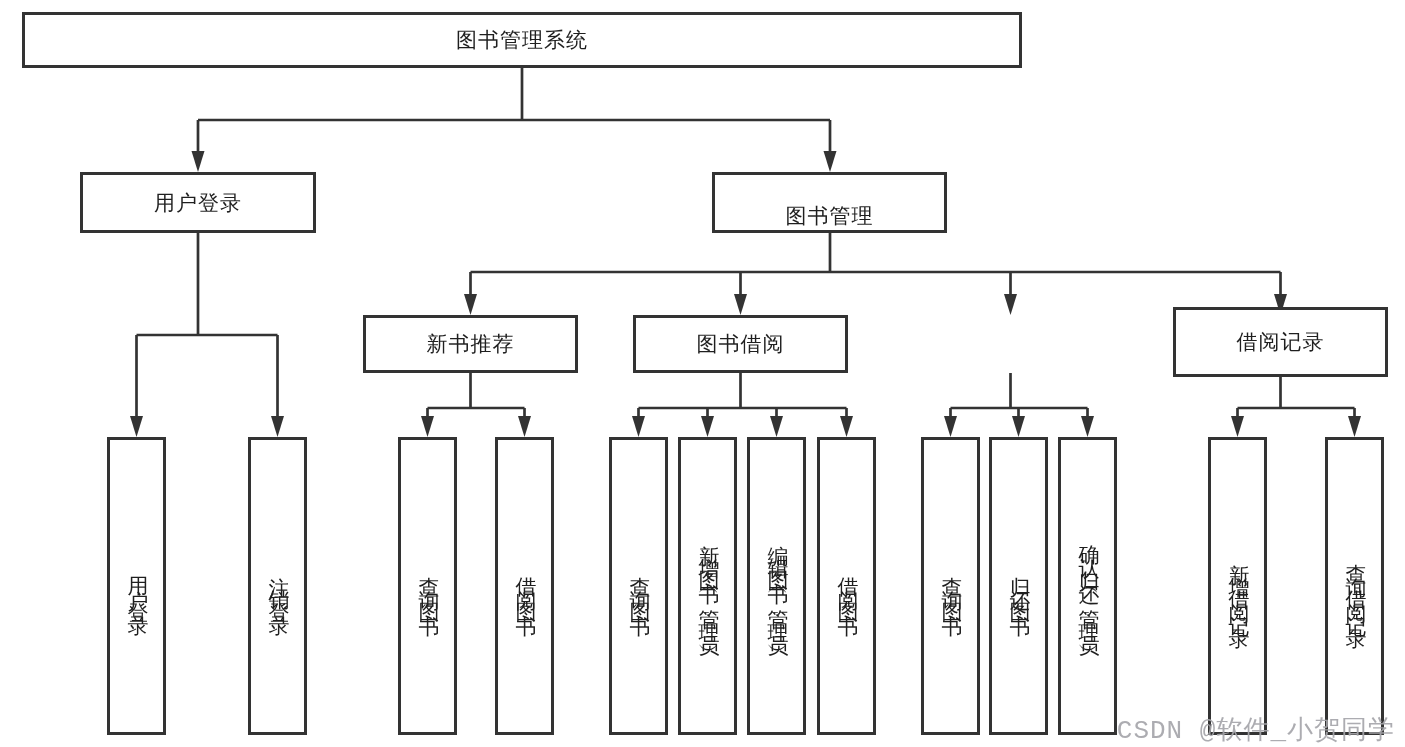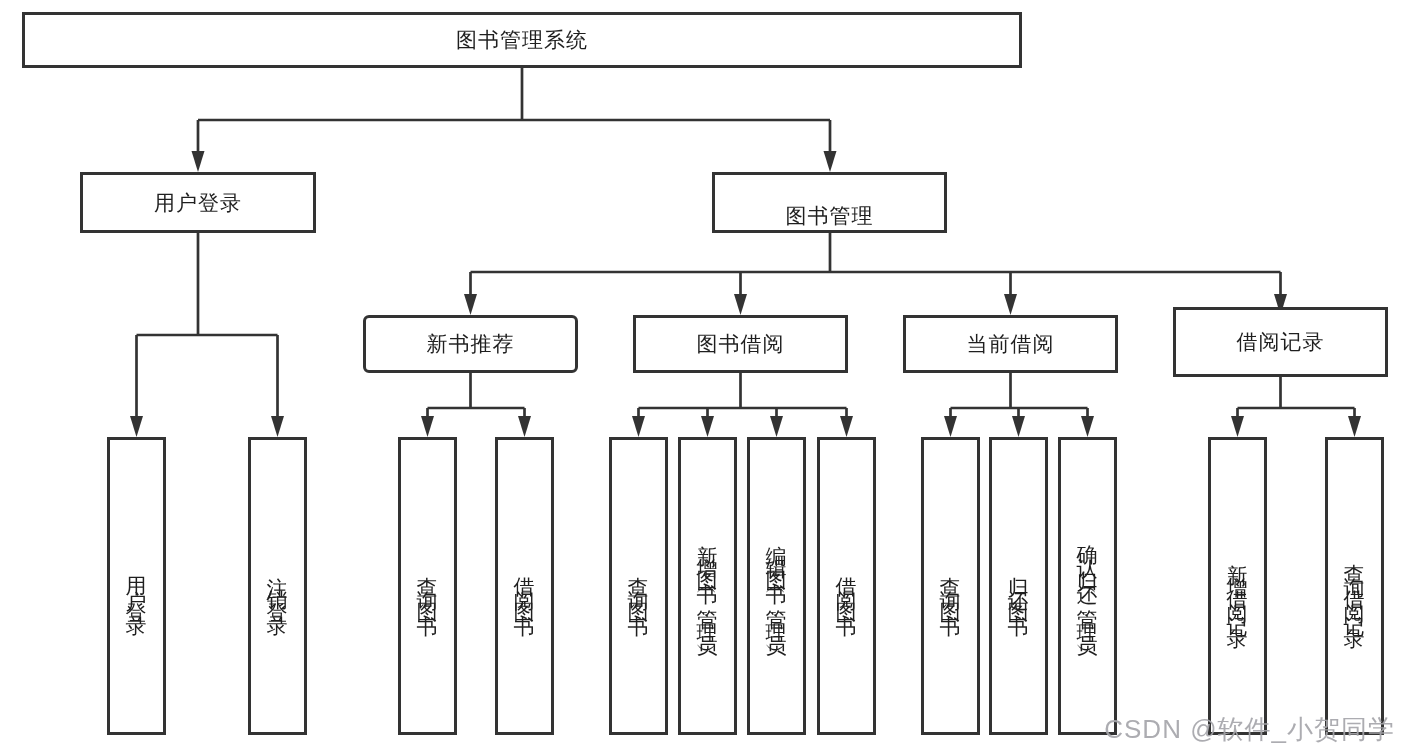--- a/index.html
+++ b/index.html
@@ -7,20 +7,21 @@
     padding: 0;
     background: #ffffff;
     font-family: "Liberation Sans", sans-serif;
   }
   .stage {
     position: relative;
     width: 1405px;
     height: 747px;
     background: #ffffff;
     overflow: hidden;
+    font-family: Liberation Mono, monospace;
   }
   .connectors {
     position: absolute;
     left: 0;
     top: 0;
     z-index: 1;
   }
   .box {
     position: absolute;
     box-sizing: border-box;
@@ -120,28 +121,25 @@
     <span class="hlabel">图书管理系统</span>
   </div>
 
   <div class="box" style="left:80px; top:172px; width:236px; height:61px;">
     <span class="hlabel">用户登录</span>
   </div>
   <div class="box" style="left:712px; top:172px; width:235px; height:61px;align-items:flex-end;">
     <span class="hlabel">图书管理</span>
   </div>
 
-  <div class="box" style="left:363px; top:315px; width:215px; height:58px;border-radius:6px;">
+  <div class="box" style="left:363px; top:315px; width:215px; height:58px;">
     <span class="hlabel">新书推荐</span>
   </div>
   <div class="box" style="left:633px; top:315px; width:215px; height:58px;">
     <span class="hlabel">图书借阅</span>
-  </div>
-  <div class="box" style="left:903px; top:315px; width:215px; height:58px;">
-    <span class="hlabel">当前借阅</span>
   </div>
   <div class="box" style="left:1173px; top:307px; width:215px; height:70px;text-align:center;">
     <span class="hlabel">借阅记录</span>
   </div>
 
   <div class="box leaf" style="left:107px; top:437px; width:59px; height:298px;">
     <span class="vlabel">用户登录</span>
   </div>
   <div class="box leaf" style="left:248px; top:437px; width:59px; height:298px;">
     <span class="vlabel">注销登录</span>

